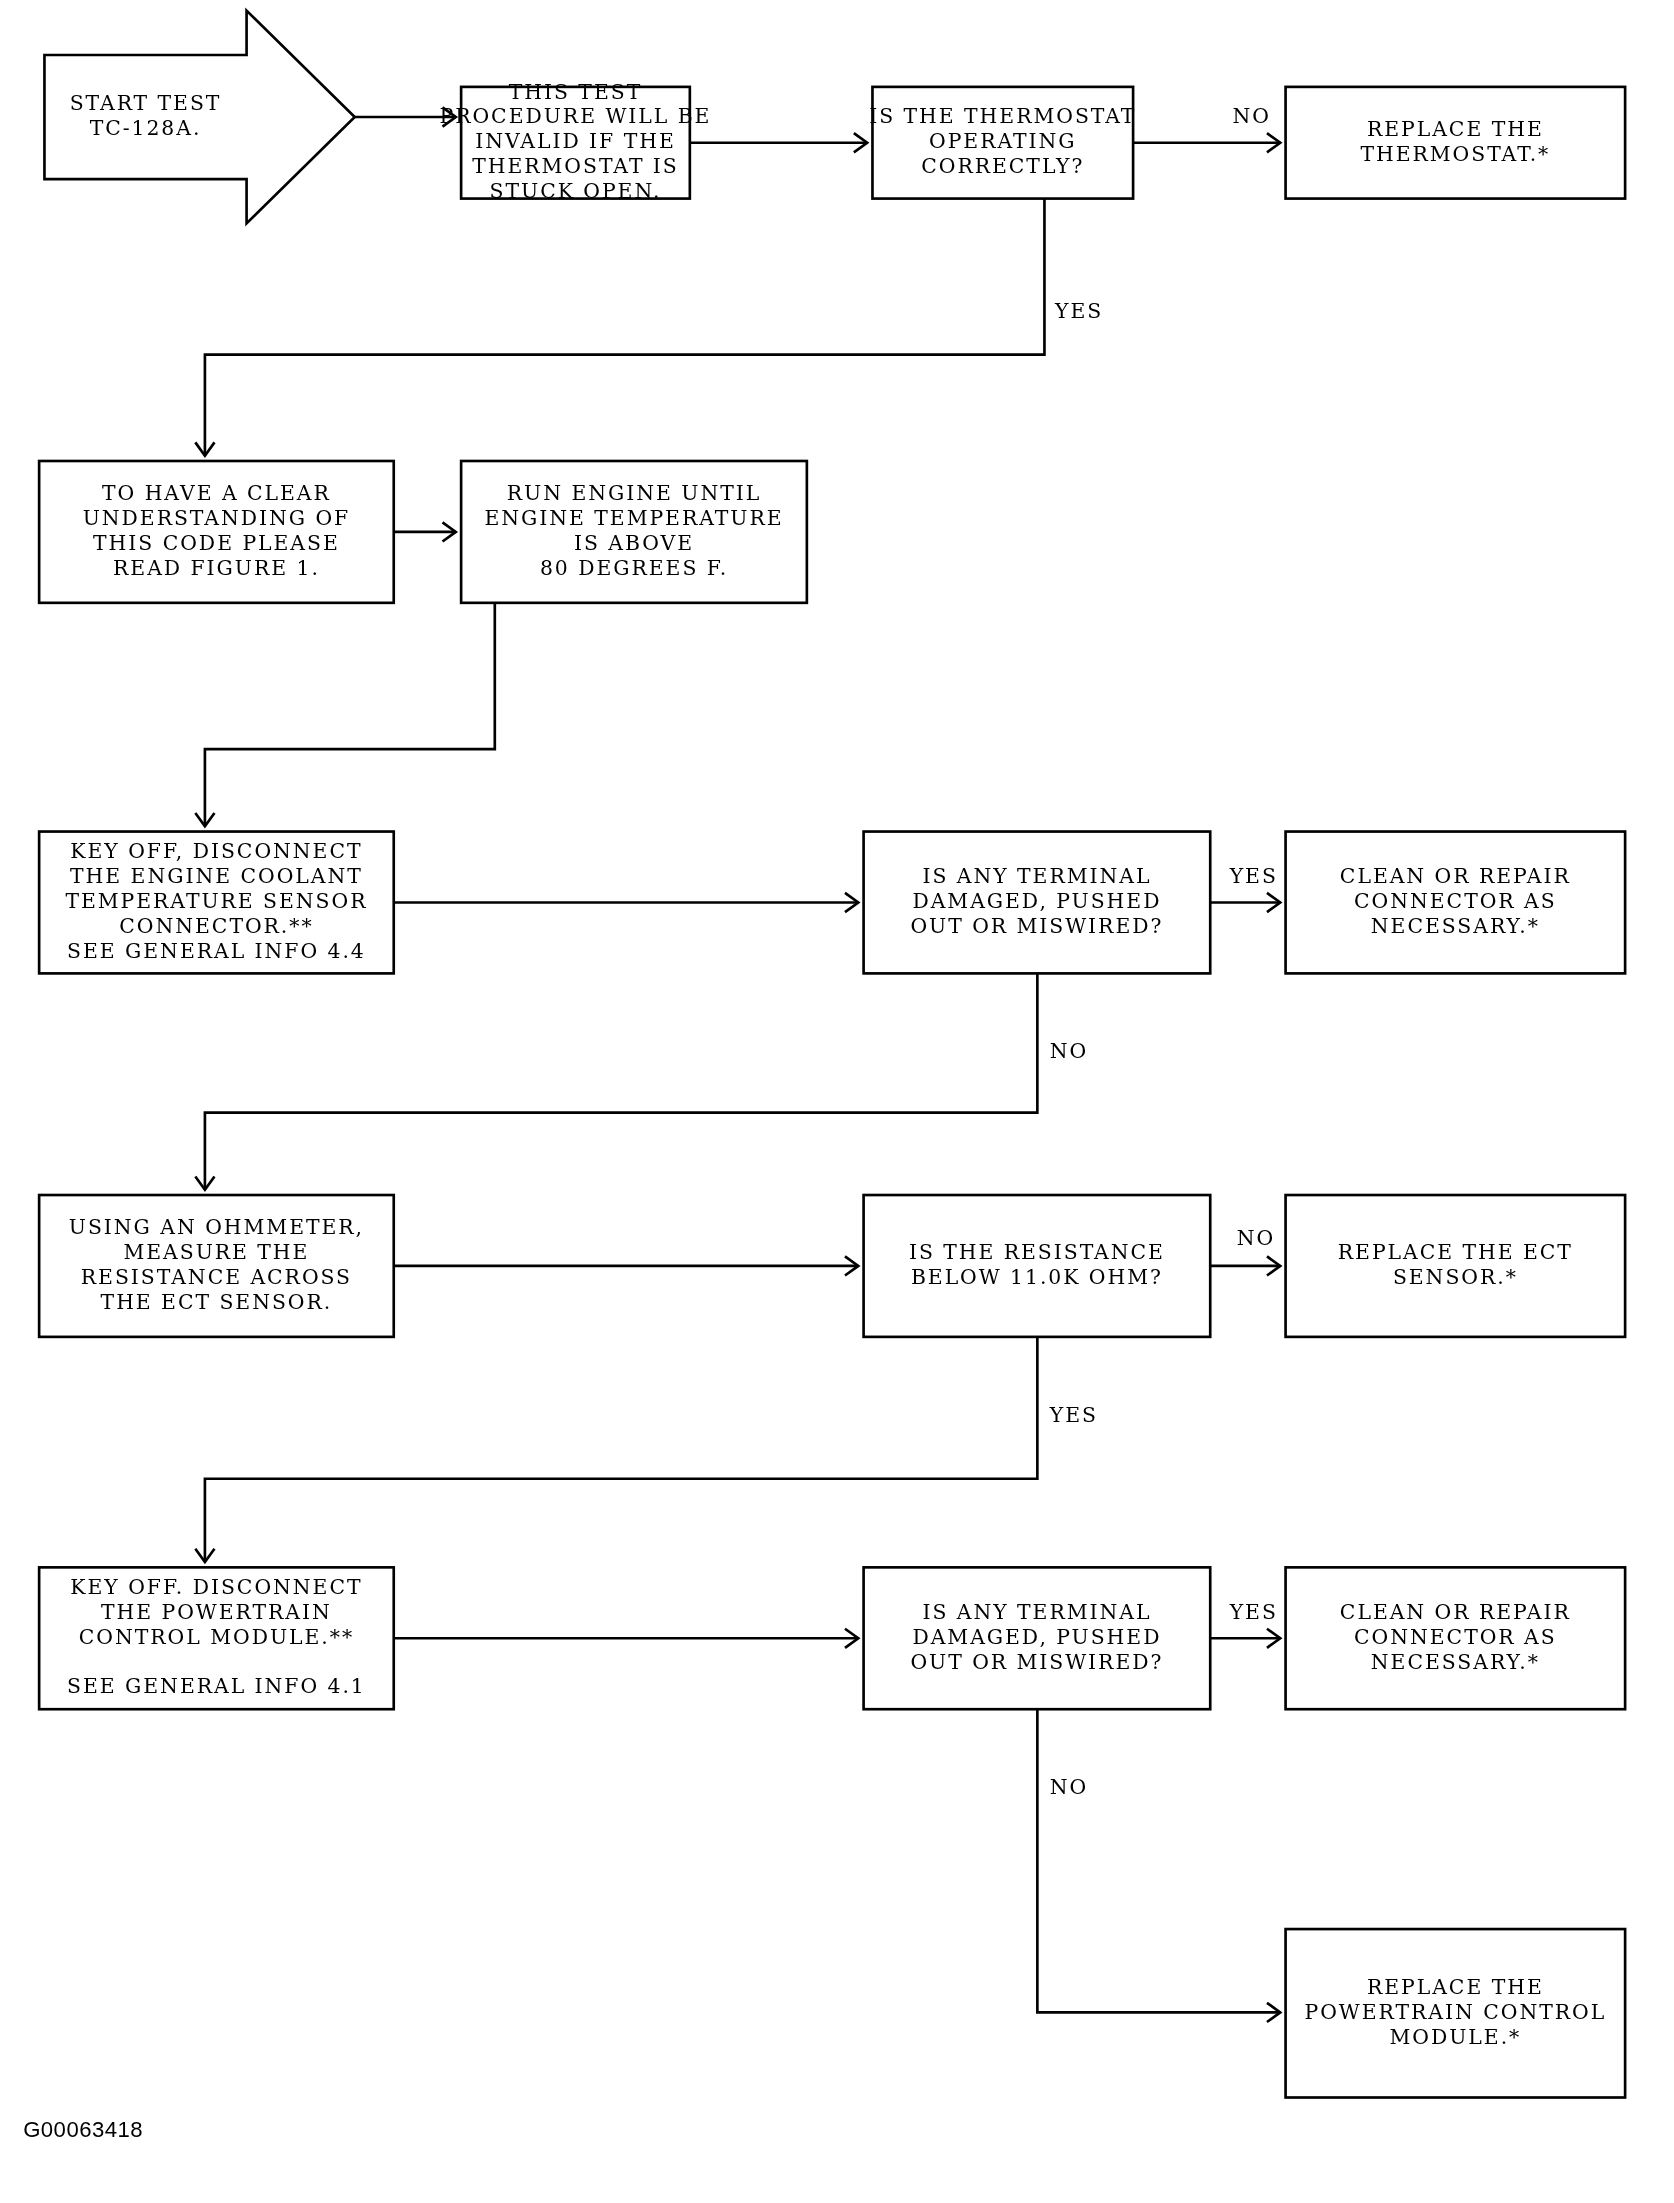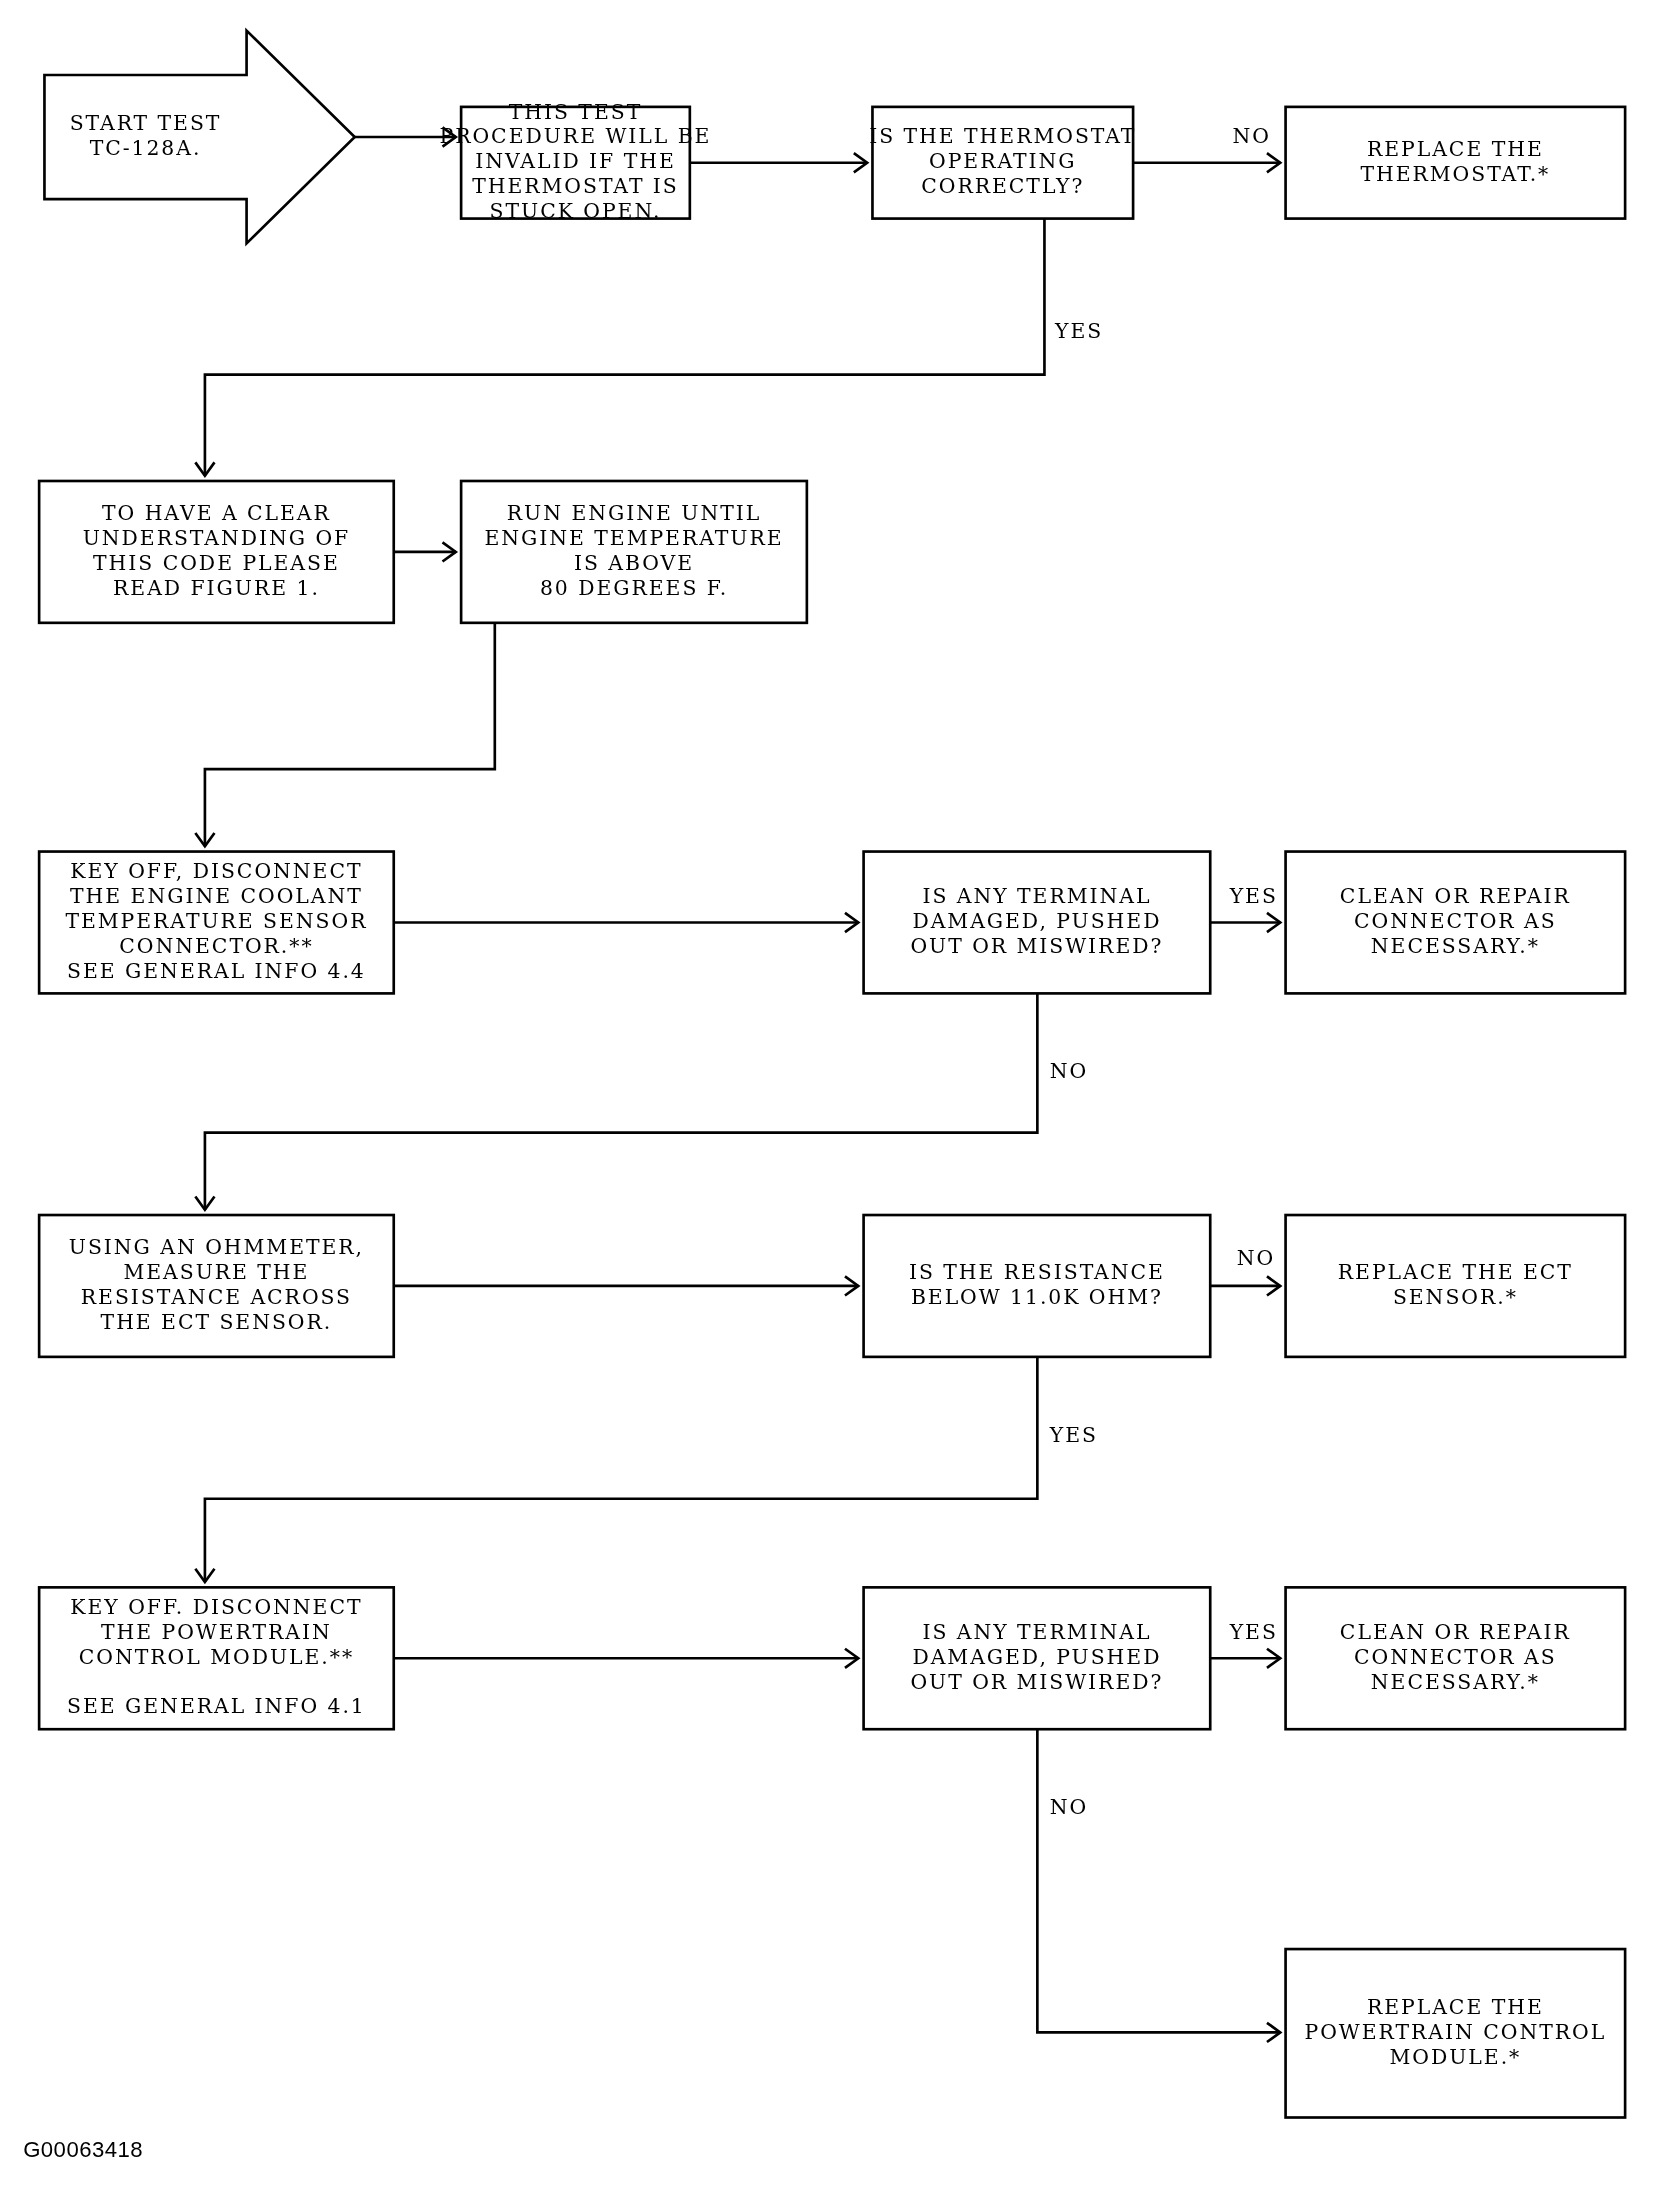--- a/index.html
+++ b/index.html
@@ -13,21 +13,20 @@
     position: relative;
     font-family: "DejaVu Serif", serif;
     overflow: hidden;
   }
   #chart-root {
     position: absolute;
     left: 0;
     top: 0;
     width: 1674px;
     height: 2020px;
-    margin-top: 20px;
   }
   svg.flow {
     display: block;
     width: 1674px;
     height: 2203px;
   }
   .node-box {
     fill: #ffffff;
     stroke: #000000;
     stroke-width: 3;

